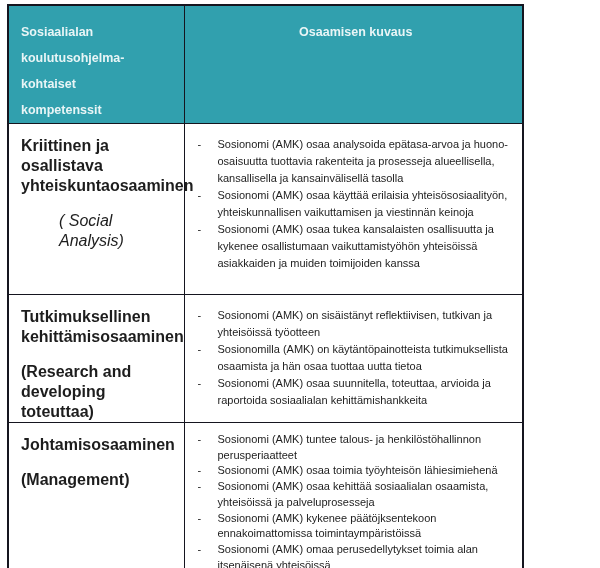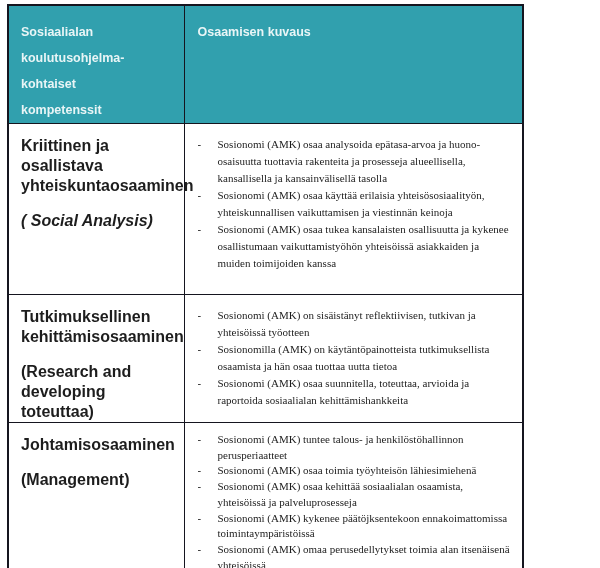--- a/index.html
+++ b/index.html
@@ -28,46 +28,46 @@
   }
   thead tr { height: 113px; }
   thead th {
     background: var(--header-bg, #31a0ae);
     color: var(--header-text, #e9f5f6);
     font-size: 12.5px;
     font-weight: bold;
     text-align: left;
   }
   th.h-left { padding: 13px 8px 0 12px; }
-  th.h-right { padding: 13px 8px 0 13px; }
+  th.h-right { padding: 13px 8px 0 13px; text-align: center; }
   .hline { line-height: 26px; white-space: nowrap; }
 
   tr.r1 { height: 171px; }
   tr.r2 { height: 116px; margin-left: 28px; }
   tr.r3 { height: 150px; }
 
   td.left {
     padding: 12px 8px 0 12px;
     font-weight: bold;
     font-size: 16px;
     line-height: 20px;
   }
   .gap { height: 15px; }
-  .en-italic { font-style: italic; font-weight: bold; }
+  .en-italic { font-style: italic; font-weight: normal; margin-left: 38px; }
 
   td.right {
     padding: 12px 8px 0 13px;
     font-size: 11px;
     line-height: 17px;
   }
   tr.r3 td.right { padding-top: 9px; line-height: 15.7px; }
 
   .bullet { display: flex; }
   .dash { flex: 0 0 20px; width: 20px; }
-  .btext { flex: 1; padding-right: 2px; font-family: Liberation Serif, serif; }
+  .btext { flex: 1; padding-right: 2px; }
 </style>
 </head>
 <body>
 
 <div class="page">
   <table class="competence-table">
     <colgroup>
         <col class="c1">
         <col>
       </colgroup>

